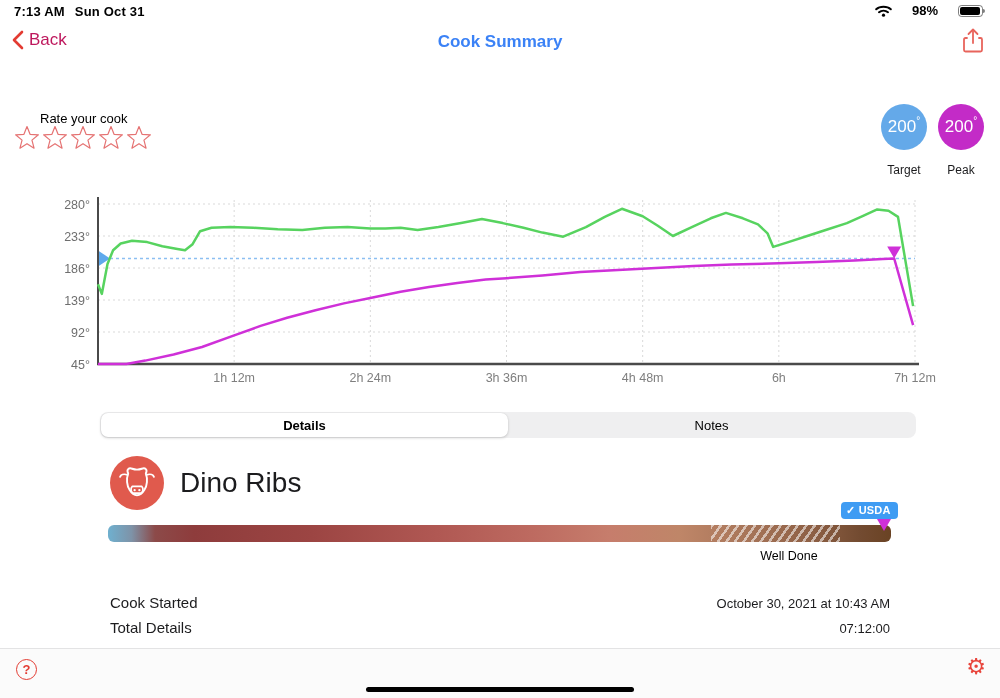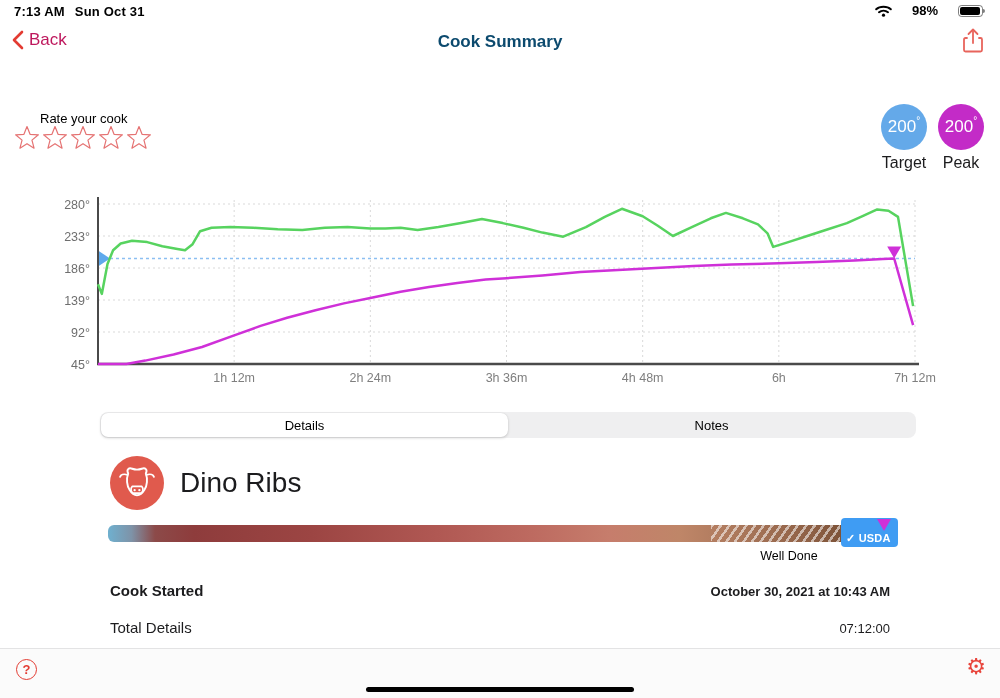--- a/index.html
+++ b/index.html
@@ -13,66 +13,66 @@
   .sb-left .sb-date { margin-left:10px; }
   .sb-right { position:absolute; right:10px; top:3px; display:flex; align-items:center; gap:20px; }
   .sb-batt-pct { font-size:13px; font-weight:bold; color:#000; }
   .battery { position:relative; width:25px; height:12px; border:1px solid rgba(0,0,0,.5); border-radius:3.5px; padding:1px; }
   .battery .fill { height:100%; width:94%; background:#000; border-radius:2px; }
   .battery .nub { position:absolute; right:-3px; top:3.5px; width:2px; height:4px; background:rgba(0,0,0,.5); border-radius:0 2px 2px 0; }
 
   
   .navbar { position:absolute; top:22px; left:0; right:0; height:40px; background:#fff; }
   .nav-back { position:absolute; left:12px; top:8px; display:flex; align-items:center; gap:5px; color:#be185d; font-size:17px; cursor:pointer; }
-  .nav-title { position:absolute; left:0; right:0; top:10px; text-align:center; font-size:17px; font-weight:bold; color:#0c4a6e; }
+  .nav-title { position:absolute; left:0; right:0; top:10px; text-align:center; font-size:17px; font-weight:bold; color:#3b82f6; }
   .nav-share { position:absolute; right:14px; top:5px; width:26px; height:28px; cursor:pointer; }
 
   
   .rate-label { position:absolute; left:40px; top:111px; font-size:13px; color:#000; }
   .stars { position:absolute; left:14px; top:125px; display:flex; gap:2px; }
   .stars svg { cursor:pointer; }
 
   
   .badge { position:absolute; width:46px; text-align:center; }
   .badge .circle { width:46px; height:46px; border-radius:50%; color:#fff; display:flex; align-items:flex-start; justify-content:center; }
   .badge .circle .val { font-size:17px; font-weight:400; line-height:46px; }
   .badge .circle .deg { font-size:10px; line-height:34px; }
-  .badge .cap { margin-top:4px; font-size:16px; color:#1c1c1e; }
+  .badge .cap { margin-top:13px; font-size:12px; color:#1c1c1e; }
   #badge-target { left:881px; top:104px; }
   #badge-peak   { left:938px; top:104px; }
 
   
   #cook-chart { position:absolute; left:58px; top:192px; }
 
   
   .tabs { position:absolute; left:100px; top:412px; width:816px; height:26px; background:#efeff0; border-radius:8px; display:flex; padding:1px; }
   .tab { flex:1; display:flex; align-items:center; justify-content:center; font-size:13px; color:#000; border-radius:7px; cursor:pointer; }
-  .tab.selected { background:#fff; box-shadow:0 1px 3px rgba(0,0,0,.18), 0 0 1px rgba(0,0,0,.08); font-weight:normal; }
+  .tab.selected { background:#fff; box-shadow:0 1px 3px rgba(0,0,0,.18), 0 0 1px rgba(0,0,0,.08); font-weight:bold; }
 
   
   .meat-head { position:absolute; left:110px; top:456px; display:flex; align-items:center; gap:16px; }
   .meat-circle { width:54px; height:54px; border-radius:50%; background:#e05a4d; display:flex; align-items:center; justify-content:center; }
   .meat-title { font-size:28px; color:#1c1c1e; }
 
   
   .done-bar { position:absolute; left:108px; top:525px; width:783px; height:17px; border-radius:6px;
     background:linear-gradient(90deg,#6fb0cf 0%,#7e93a8 3%,#8c4a49 6%,#8e3c3c 11%,#9c4543 26%,#b05853 42%,#bd6a60 54%,#c67d6c 64%,#bf8668 73%,#a9765a 81%,#8d5f44 90%,#734b31 96%,#6a4324 100%); }
   .done-hatch { position:absolute; left:77%; top:0; width:16.5%; height:100%;
     background:repeating-linear-gradient(125deg, rgba(255,255,255,.55) 0 2.5px, rgba(255,255,255,0) 2.5px 7px); }
   .usda-badge { position:absolute; left:841px; top:502px; background:#3f9cf3; color:#fff; font-size:11px; font-weight:bold;
-    padding:14px 7px 2px 5px; border-radius:4px; letter-spacing:.2px;margin-top:16px; }
+    padding:2px 7px 2px 5px; border-radius:4px; letter-spacing:.2px; }
   .peak-pin { position:absolute; left:877px; top:519px; width:0; height:0;
     border-left:7px solid transparent; border-right:7px solid transparent; border-top:12px solid #cf30d8; }
   .well-done { position:absolute; left:724px; top:549px; width:130px; text-align:center; font-size:12.5px; color:#000; }
 
   
   .detail-row { position:absolute; left:110px; right:110px; height:24px; }
   .detail-row .lab { position:absolute; left:0; top:0; font-size:15px; color:#1c1c1e; }
   .detail-row .val { position:absolute; right:0; top:2px; font-size:13px; color:#1c1c1e; }
-  #row-0 { top:582px;font-weight:bold; } #row-1 { top:619px; }
+  #row-0 { top:594px; } #row-1 { top:619px; }
 
   
   .toolbar { position:absolute; left:0; right:0; bottom:0; height:50px; background:#fbfbfb; border-top:1px solid #e3e3e4; }
   .help-btn { position:absolute; left:16px; top:10px; width:21px; height:21px; border:1.5px solid #e33b32; border-radius:50%;
     color:#e33b32; font-size:13px; font-weight:bold; display:flex; align-items:center; justify-content:center; cursor:pointer; }
   .gear-btn { position:absolute; right:14px; top:5px; font-family:"DejaVu Sans", sans-serif; font-size:22px; color:#e8453c; cursor:pointer; }
   .home-indicator { position:absolute; left:366px; bottom:6px; width:268px; height:5px; border-radius:3px; background:#000; }
 
   text.ylab { font-size:12.5px; fill:#6e6e6e; font-family:"Liberation Sans",sans-serif; }
   text.xlab { font-size:12.5px; fill:#7f7f7f; font-family:"Liberation Sans",sans-serif; }

